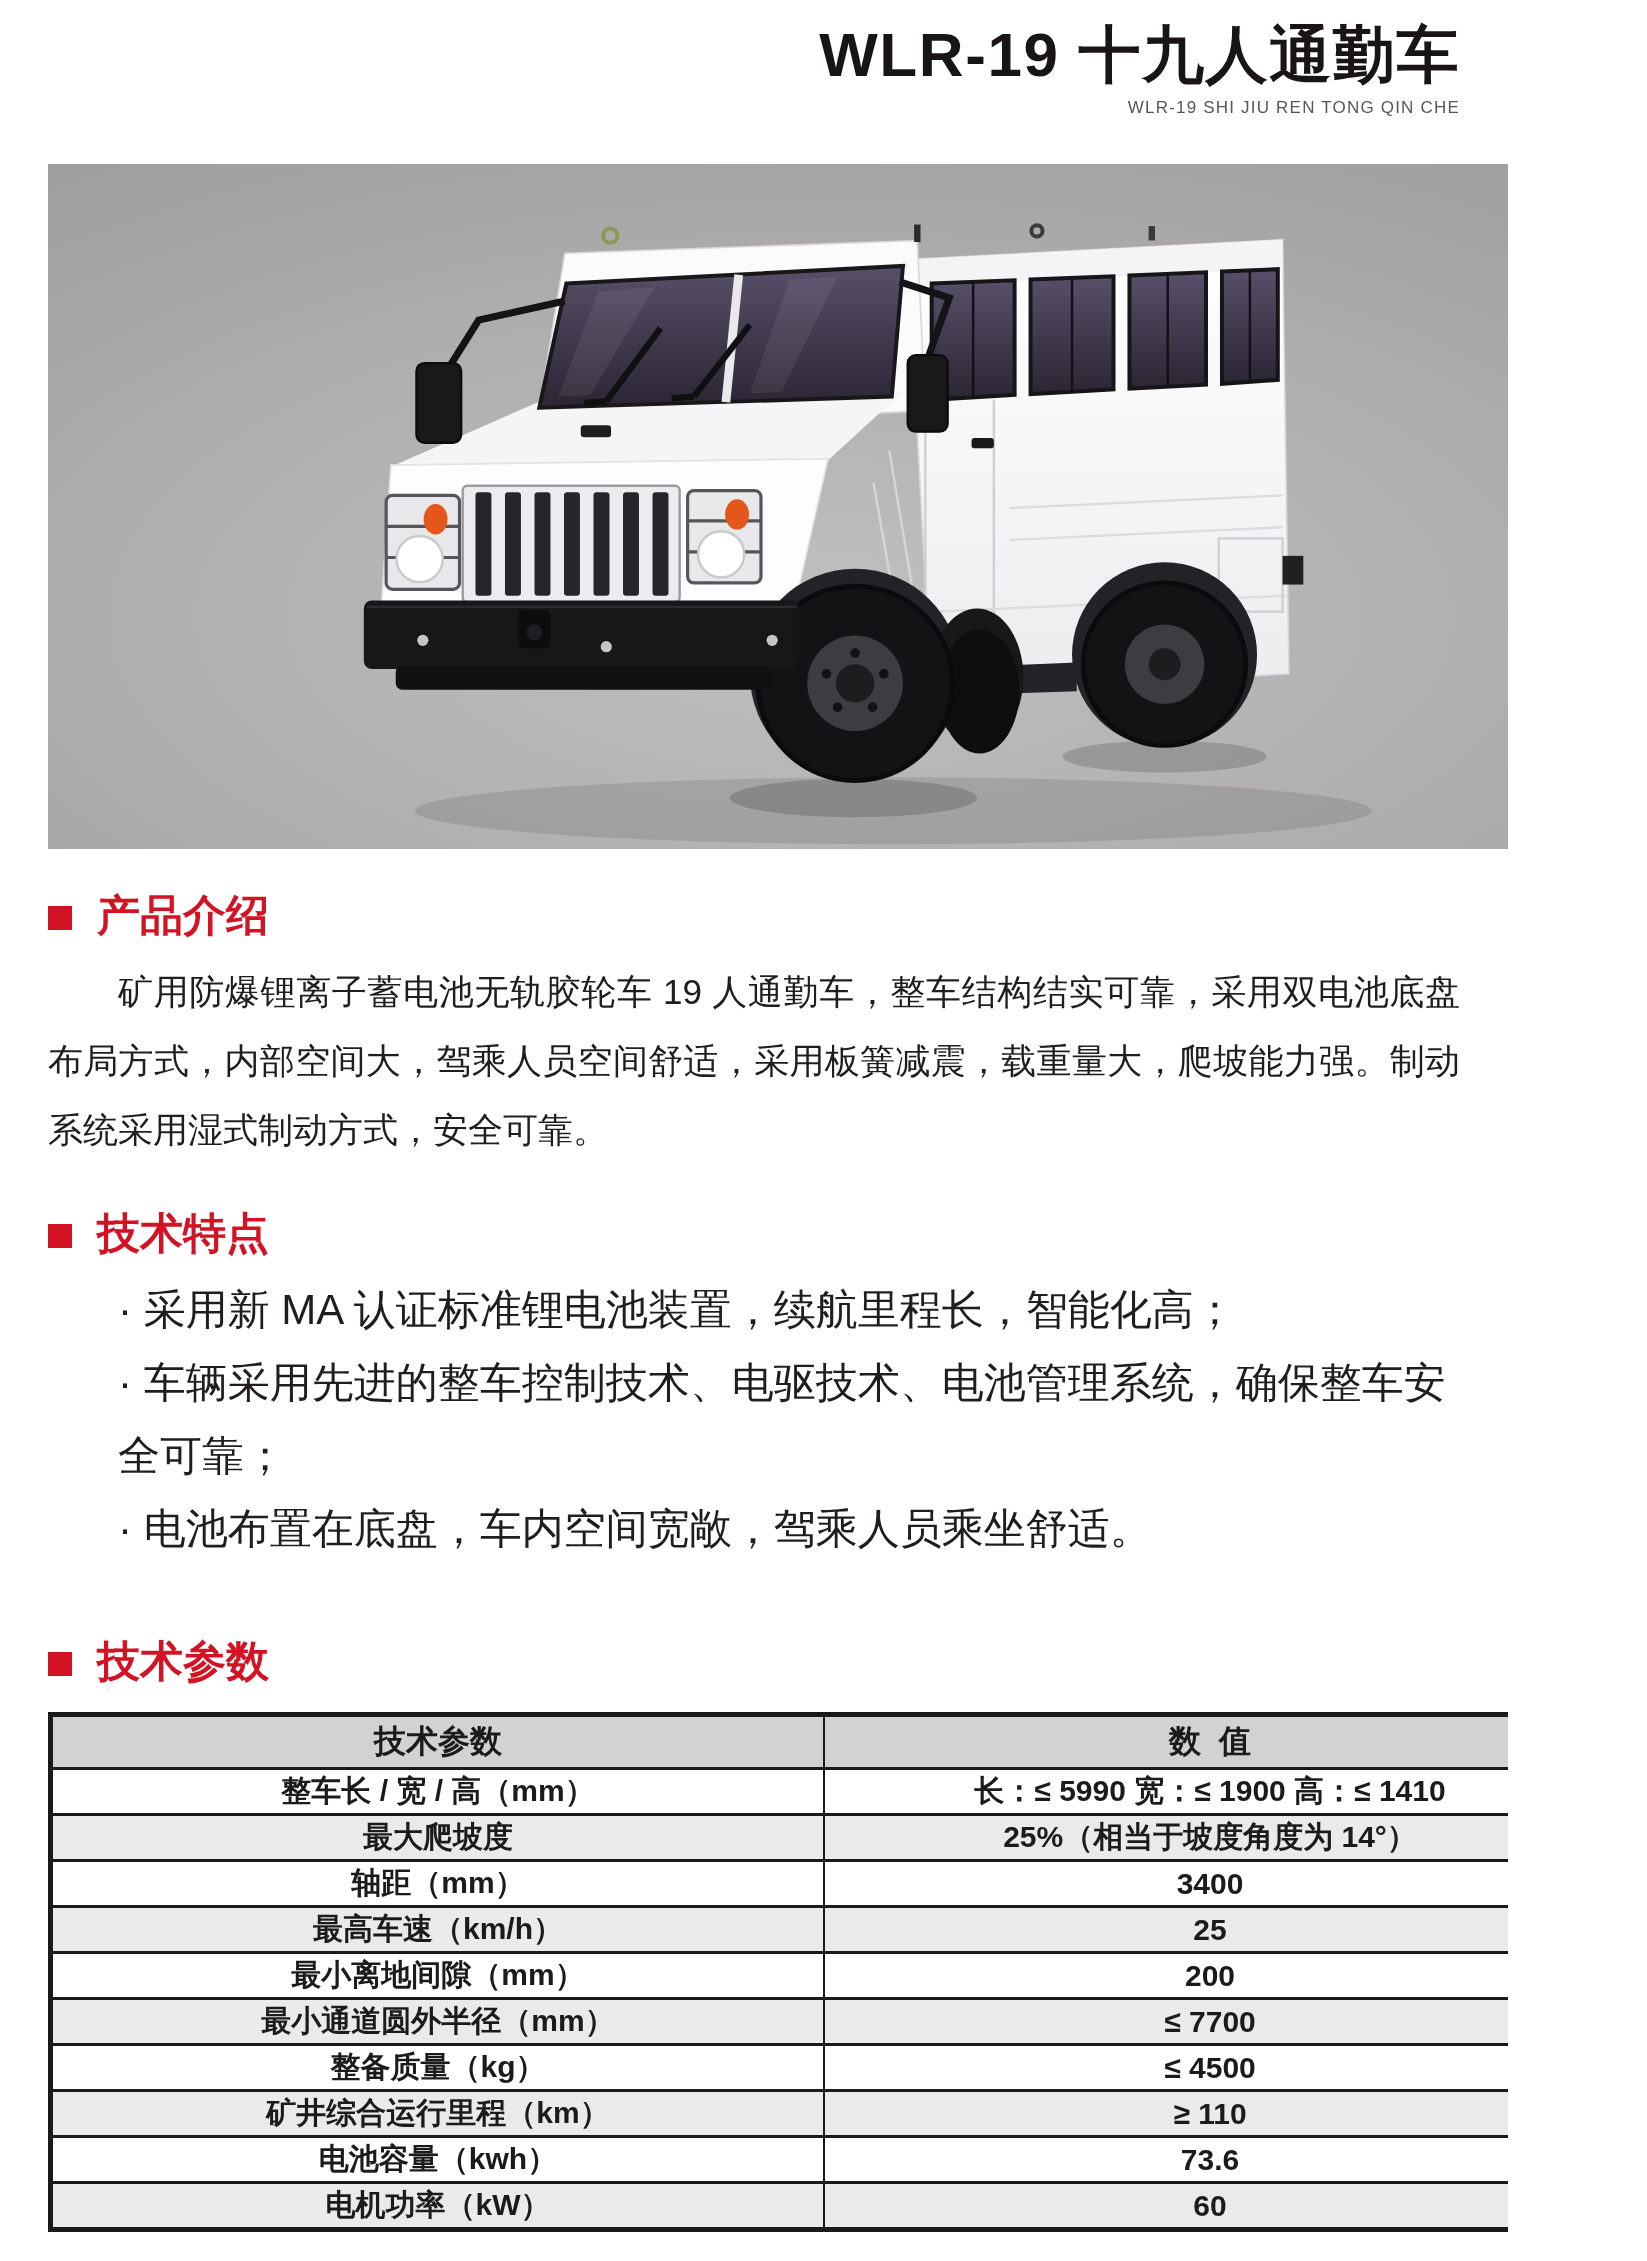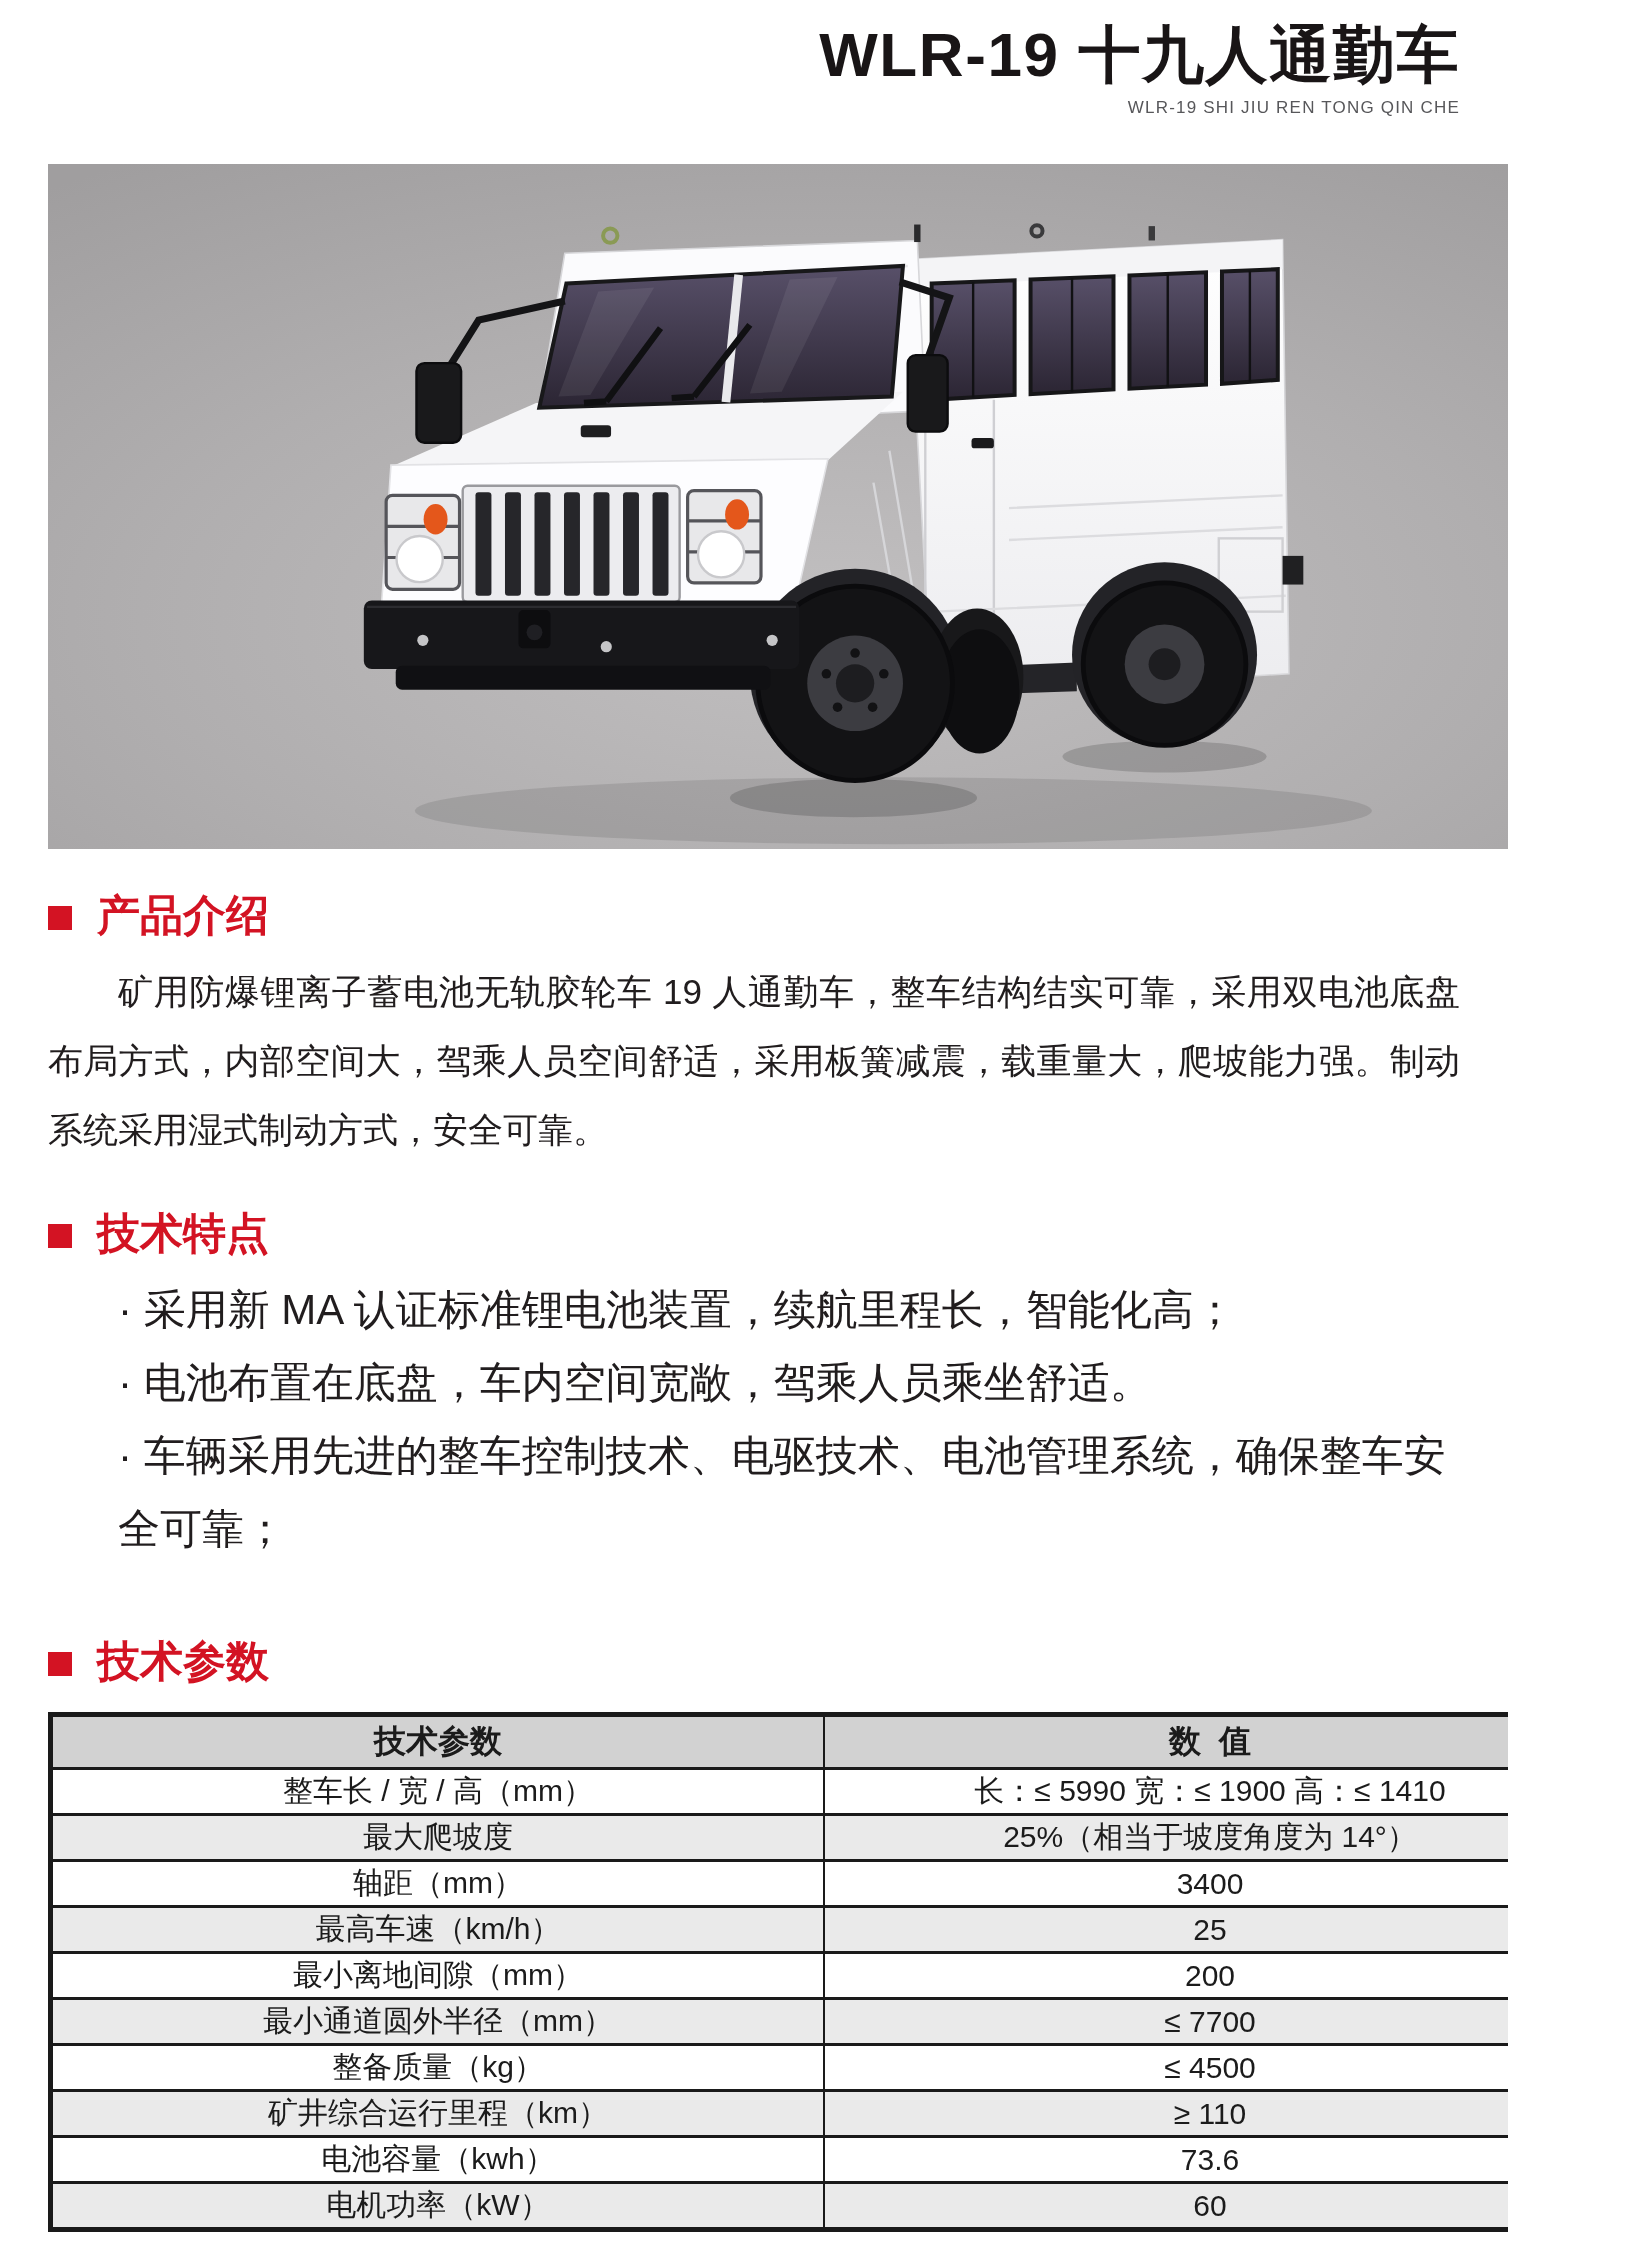--- a/index.html
+++ b/index.html
@@ -16,21 +16,21 @@
   .sec-param{margin-top:73px;}
   .sec-h{display:flex;align-items:center;gap:25px;margin:0;font-size:43px;font-weight:700;color:#d31323;line-height:1.1;}
   .sq{width:24px;height:24px;background:#d31323;flex:0 0 auto;margin-top:4.8px;}
   .body-text{margin:17.5px 0 0 0;font-size:35px;line-height:69px;text-align:justify;text-indent:70px;color:#211d1e;}
   .features{margin:16px 0 0 0;padding:0 0 0 70px;list-style:none;}
   .features li{font-size:42px;line-height:73px;color:#211d1e;}
   table.spec{width:1552px;margin-top:27px;border-collapse:collapse;table-layout:fixed;border:5.6px solid #1a1a1a;}
   table.spec th{background:#d2d2d2;height:48px;font-size:32px;font-weight:700;color:#1b1b1b;
                 border:3.2px solid #1a1a1a;border-left-width:2.4px;border-right-width:2.4px;
                 text-align:center;white-space:pre;}
-  table.spec td{height:41px;font-size:30px;font-weight:400;color:#1b1b1b;text-align:center;
+  table.spec td{height:41px;font-size:30px;font-weight:700;color:#1b1b1b;text-align:center;
                 border:3.2px solid #1a1a1a;border-left-width:2.4px;border-right-width:2.4px;
                 background:#ffffff;white-space:pre;}
   table.spec tbody tr:nth-child(even) td{background:#eaeaea;}
 </style>
 </head>
 <body>
 
 <div class="page">
 
   <header class="doc-header">
@@ -180,22 +180,22 @@
     <p class="body-text">矿用防爆锂离子蓄电池无轨胶轮车 19 人通勤车，整车结构结实可靠，采用双电池底盘布局方式，内部空间大，驾乘人员空间舒适，采用板簧减震，载重量大，爬坡能力强。制动系统采用湿式制动方式，安全可靠。</p>
   </section>
 
   <section class="sec sec-feat">
     <h2 class="sec-h">
       <span class="sq"></span>
       <span>技术特点</span>
     </h2>
     <ul class="features">
       <li>· 采用新 MA 认证标准锂电池装置，续航里程长，智能化高；</li>
+      <li>· 车辆采用先进的整车控制技术、电驱技术、电池管理系统，确保整车安全可靠；</li>
       <li>· 电池布置在底盘，车内空间宽敞，驾乘人员乘坐舒适。</li>
-      <li>· 车辆采用先进的整车控制技术、电驱技术、电池管理系统，确保整车安全可靠；</li>
     </ul>
   </section>
 
   <section class="sec sec-param">
     <h2 class="sec-h">
       <span class="sq"></span>
       <span>技术参数</span>
     </h2>
     <table class="spec">
       <thead>

